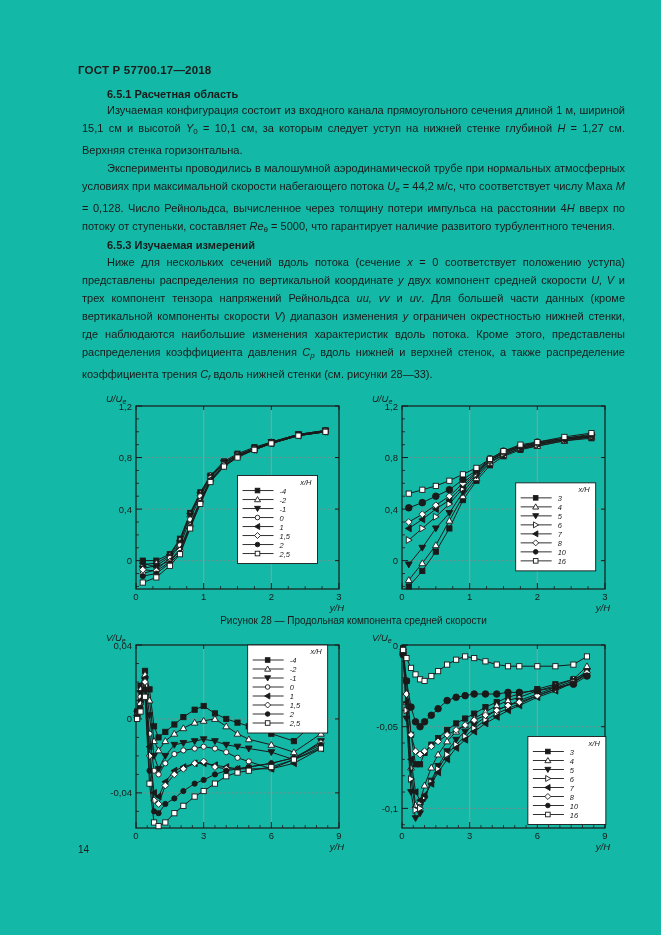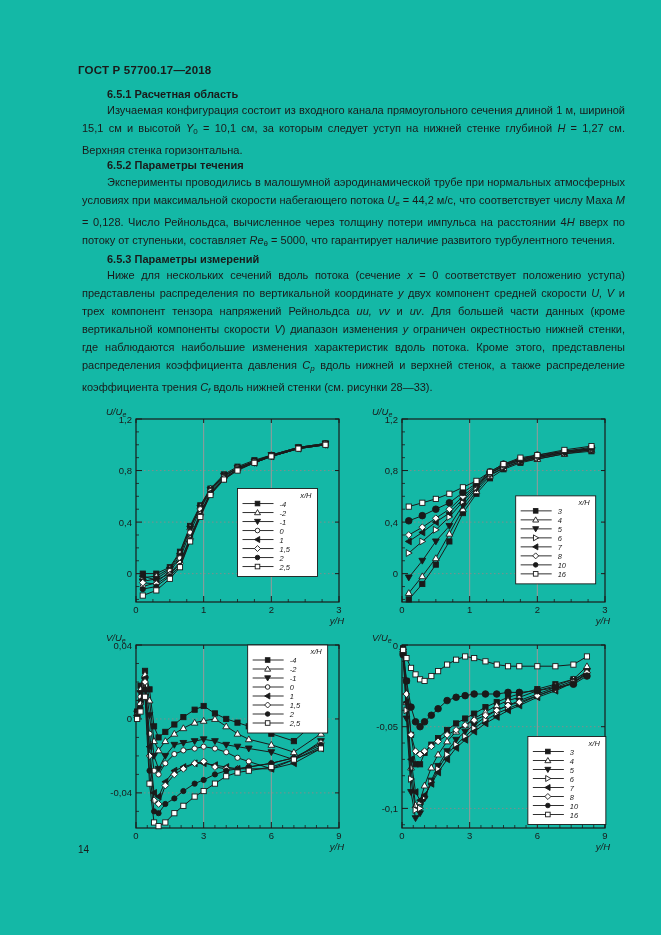--- a/index.html
+++ b/index.html
@@ -22,24 +22,23 @@
 </head>
 <body>
 
 <div class="page">
   <div class="doc-header">ГОСТ Р 57700.17—2018</div>
 
   <div class="content">
     <p class="h">6.5.1 Расчетная область</p>
     <p class="para"><span>Изучаемая конфигурация состоит из входного канала прямоугольного сечения длиной 1 м, шириной 15,1 см и высотой </span><span class="it">Y</span><span class="sb">0</span><span> = 10,1 см, за которым следует уступ на нижней стенке глубиной </span><span class="it">H</span><span> = 1,27 см. Верхняя стенка горизонтальна.</span></p>
 
-    <p class="h">6.5.2 Параметры течения</p>
     <p class="para"><span>Эксперименты проводились в малошумной аэродинамической трубе при нормальных атмосферных условиях при максимальной скорости набегающего потока </span><span class="it">U</span><span class="it sb">e</span><span> = 44,2 м/с, что соответствует числу Маха </span><span class="it">M</span><span> = 0,128. Число Рейнольдса, вычисленное через толщину потери импульса на расстоянии 4</span><span class="it">H</span><span> вверх по потоку от ступеньки, составляет </span><span class="it">Re</span><span class="sb">θ</span><span> = 5000, что гарантирует наличие развитого турбулентного течения.</span></p>
 
-    <p class="h">6.5.3 Параметры измерений</p>
+    <p class="h">6.5.3 Изучаемая измерений</p>
     <p class="para"><span>Ниже для нескольких сечений вдоль потока (сечение </span><span class="it">x</span><span> = 0 соответствует положению уступа) представлены распределения по вертикальной координате </span><span class="it">y</span><span> двух компонент средней скорости </span><span class="it">U, V</span><span> и трех компонент тензора напряжений Рейнольдса </span><span class="it">uu, vv</span><span> и </span><span class="it">uv</span><span>. Для большей части данных (кроме вертикальной компоненты скорости </span><span class="it">V</span><span>) диапазон изменения </span><span class="it">y</span><span> ограничен окрестностью нижней стенки, где наблюдаются наибольшие изменения характеристик вдоль потока. Кроме этого, представлены распределения коэффициента давления </span><span class="it">C</span><span class="it sb">p</span><span> вдоль нижней и верхней стенок, а также распределение коэффициента трения </span><span class="it">C</span><span class="it sb">f</span><span> вдоль нижней стенки (см. рисунки 28—33).</span></p>
 
     <div class="fig-row">
       <svg width="252" height="222" viewBox="0 0 252 222">
           <line x1="107.66666666666666" y1="15" x2="107.66666666666666" y2="198" stroke="#999999" stroke-width="1"></line>
           <line x1="175.33333333333331" y1="15" x2="175.33333333333331" y2="198" stroke="#999999" stroke-width="1"></line>
           <line x1="40" y1="169.64788732394365" x2="243" y2="169.64788732394365" stroke="#8a8a8a" stroke-width="0.9" stroke-dasharray="1.5,2.5"></line>
           <line x1="40" y1="118.09859154929578" x2="243" y2="118.09859154929578" stroke="#8a8a8a" stroke-width="0.9" stroke-dasharray="1.5,2.5"></line>
           <line x1="40" y1="66.54929577464787" x2="243" y2="66.54929577464787" stroke="#8a8a8a" stroke-width="0.9" stroke-dasharray="1.5,2.5"></line>
           <rect x="40" y="15" width="203" height="183" fill="none" stroke="#1a1a1a" stroke-width="1.2"></rect>
@@ -406,20 +405,21 @@
           <line x1="158.68" y1="160.86" x2="189.68" y2="160.86" stroke="#1a1a1a" stroke-width="0.9"></line>
           <circle fill="#1a1a1a" stroke="#1a1a1a" stroke-width="0.9" cx="173.68" cy="160.86" r="2.3"></circle>
           <text x="195.68" y="163.86" font-size="7.5" text-anchor="start" font-style="italic">10</text>
           <line x1="158.68" y1="169.86" x2="189.68" y2="169.86" stroke="#1a1a1a" stroke-width="0.9"></line>
           <rect fill="#ffffff" stroke="#1a1a1a" stroke-width="0.9" x="171.38" y="167.56" width="4.6" height="4.6"></rect>
           <text x="195.68" y="172.86" font-size="7.5" text-anchor="start" font-style="italic">16</text>
           <text x="10" y="11" font-size="9.5" font-style="italic"><tspan>U/U</tspan><tspan dy="2" font-size="7">e</tspan></text>
           <text x="248" y="220" font-size="9.5" text-anchor="end" font-style="italic">y/H</text>
         </svg>
     </div>
+    <p class="caption">Рисунок 28 — Продольная компонента средней скорости</p>
 
     <div class="fig-row">
       <svg width="252" height="222" viewBox="0 0 252 222">
           <line x1="107.66666666666666" y1="15" x2="107.66666666666666" y2="198" stroke="#999999" stroke-width="1"></line>
           <line x1="175.33333333333331" y1="15" x2="175.33333333333331" y2="198" stroke="#999999" stroke-width="1"></line>
           <line x1="40" y1="88.93939393939394" x2="243" y2="88.93939393939394" stroke="#8a8a8a" stroke-width="0.9" stroke-dasharray="1.5,2.5"></line>
           <line x1="40" y1="162.87878787878788" x2="243" y2="162.87878787878788" stroke="#8a8a8a" stroke-width="0.9" stroke-dasharray="1.5,2.5"></line>
           <rect x="40" y="15" width="203" height="183" fill="none" stroke="#1a1a1a" stroke-width="1.2"></rect>
           <line x1="51.27777777777778" y1="198" x2="51.27777777777778" y2="195" stroke="#1a1a1a" stroke-width="0.8"></line>
           <line x1="62.55555555555556" y1="198" x2="62.55555555555556" y2="195" stroke="#1a1a1a" stroke-width="0.8"></line>

